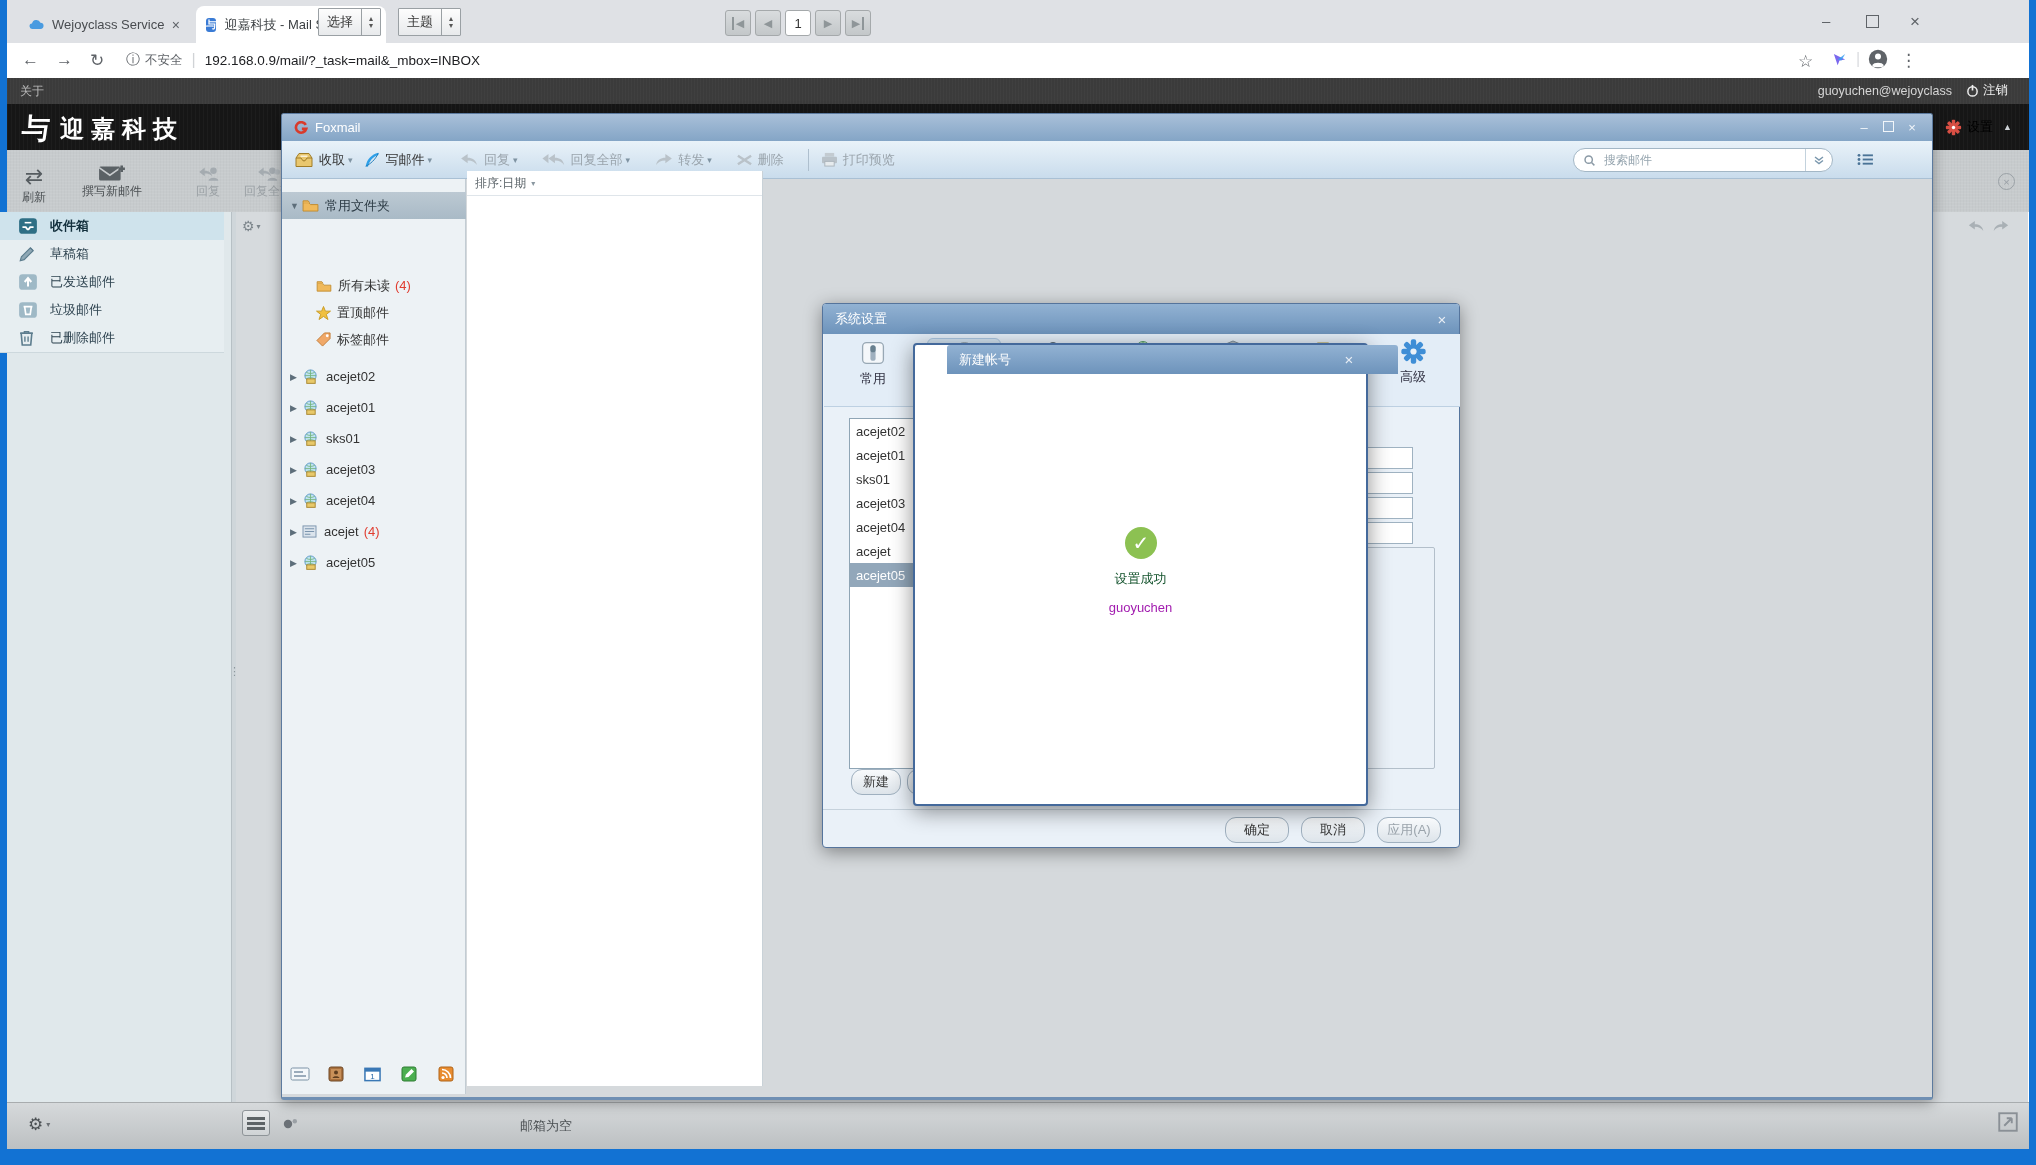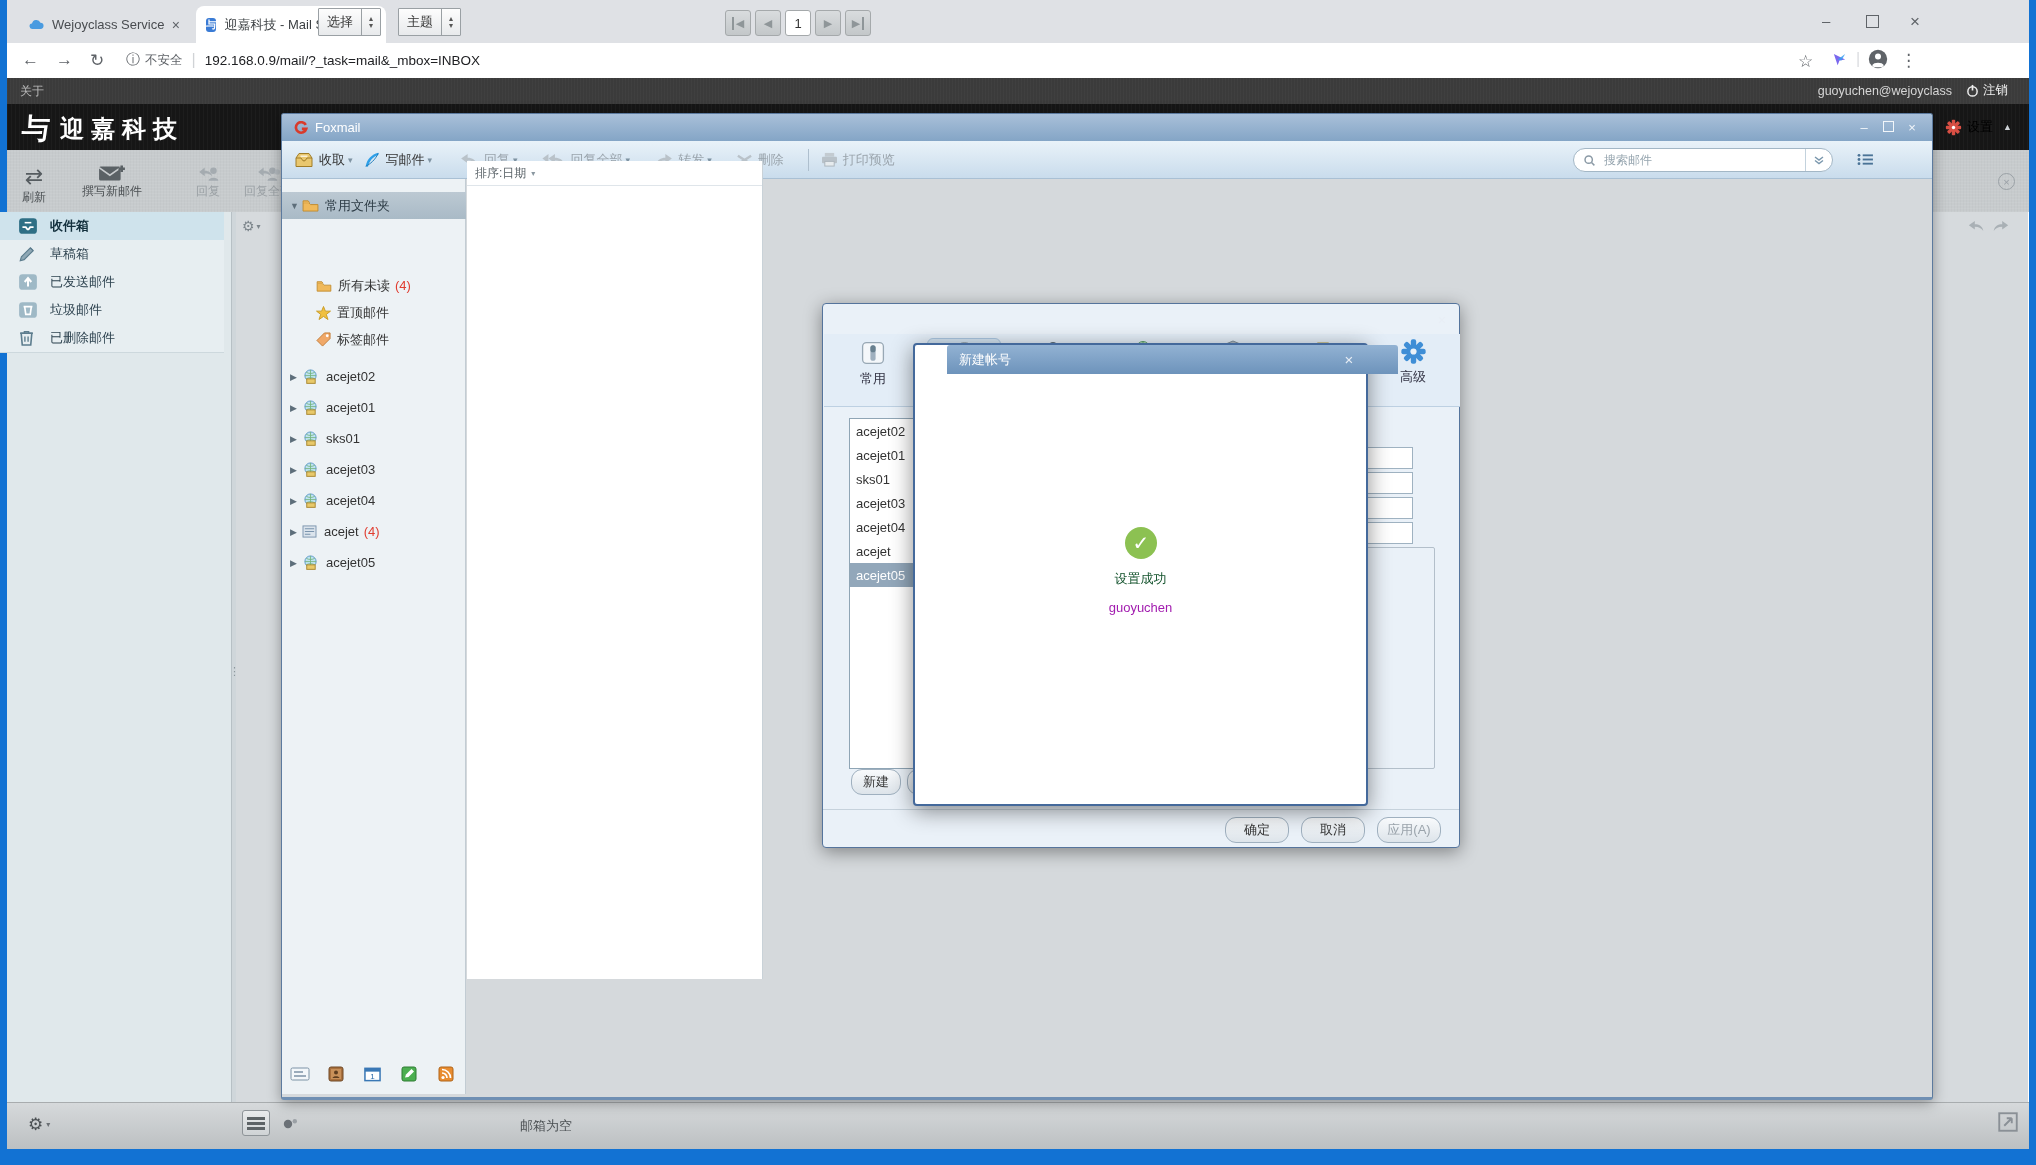--- a/index.html
+++ b/index.html
@@ -52,21 +52,21 @@
   .fxb .car{font-size:9px;color:#7f93a2;margin-left:1px;}
   .fx-search{position:absolute;left:1291px;top:7px;width:258px;height:22px;background:#fff;border:1px solid #a3b7c6;border-radius:12px;display:flex;align-items:center;}
   .fx-search input{border:0;outline:0;flex:1;font-size:12px;color:#444;background:transparent;font-family:inherit;}
   .fx-search input::placeholder{color:#96a5af;}
   .fx-folders{position:absolute;left:0;top:65px;width:184px;height:915px;background:#edf2f5;border-right:1px solid #c2ccd3;box-sizing:border-box;}
   .fx-fold-head{position:absolute;left:0;top:13px;width:184px;height:27px;background:linear-gradient(#bcc9d3,#a9bac6);display:flex;align-items:center;font-size:13px;color:#2c3b45;}
   .tree-row{position:absolute;left:0;width:184px;height:27px;display:flex;align-items:center;font-size:13px;color:#333;}
   .acct-row{position:absolute;left:0;width:184px;height:31px;display:flex;align-items:center;font-size:13px;color:#333;}
   .caret9{font-size:9px;color:#5d6e7a;width:12px;margin-left:8px;}
   .cnt{color:#e03c2f;margin-left:5px;}
-  .fx-msglist{position:absolute;left:185px;top:47px;width:296px;height:818px;background:#fff;border-right:1px solid #c9d2d8;box-sizing:border-box;}
+  .fx-msglist{position:absolute;left:185px;top:57px;width:296px;height:915px;background:#fff;border-right:1px solid #c9d2d8;box-sizing:border-box;}
   .fx-main{position:absolute;left:481px;top:65px;width:1168px;height:915px;background:#d5d9dc;}
   .mini-ic{position:absolute;bottom:10px;width:20px;height:18px;}
   
   .dlg{box-sizing:border-box;}
   .set-dlg{left:822px;top:303px;width:638px;height:545px;background:#eaf1f8;border:1px solid #55749c;border-radius:4px;box-shadow:0 4px 18px rgba(0,0,0,.4);z-index:20;}
   .dlg-title{position:absolute;left:0;top:0;width:100%;height:30px;background:linear-gradient(#92b2d3,#6d93bb);border-radius:3px 3px 0 0;display:flex;align-items:center;color:#fff;font-size:13px;}
   .dlg-x{position:absolute;top:7px;color:#e8eef5;font-size:15px;width:18px;text-align:center;}
   .tabstrip{position:absolute;left:1px;top:30px;width:636px;height:72px;background:#e3edf7;border-bottom:1px solid #bdd0e2;}
   .tabitem{position:absolute;display:flex;flex-direction:column;align-items:center;font-size:13px;color:#334;width:60px;}
   .seltab{position:absolute;background:#d2e3f1;border:1px solid #aac6e0;border-radius:6px;}
@@ -550,20 +550,23 @@
       <div class="flex" style="height:24px;border-bottom:1px solid #dfe5ea;padding-left:8px;font-size:12px;color:#5a6368;">
         <span>排序:日期</span>
         <span style="font-size:8px;margin-left:5px;color:#8a97a0;">▾</span>
       </div>
     </div>
 
     <div class="fx-main"></div>
   </div>
 
   <div class="a dlg set-dlg">
+    <div class="dlg-title">
+      <span style="margin-left:12px;">系统设置</span>
+    </div>
     <span class="dlg-x" style="right:8px;">×</span>
 
     <div class="tabstrip">
       <div class="tabitem" style="left:19px;top:6px;">
         <span>
             <svg viewBox="0 0 20 20" width="26" height="26">
               <rect x="2" y="2" width="16" height="16" rx="3" fill="#f4f7fa" stroke="#98a8b5"></rect>
               <rect x="8" y="4" width="4" height="12" rx="2" fill="#9fb0bf"></rect>
               <rect x="8" y="4" width="4" height="5.5" rx="2" fill="#68808f"></rect>
             </svg>

